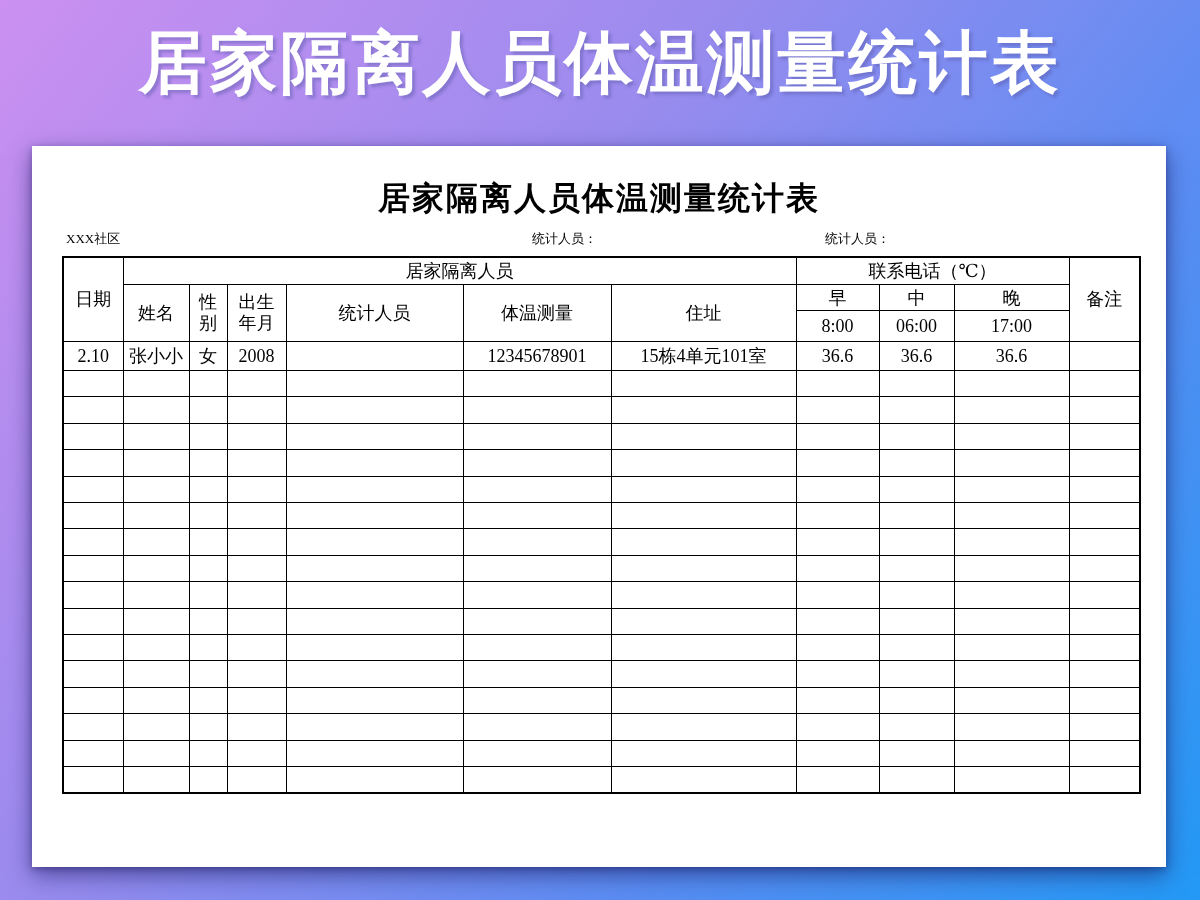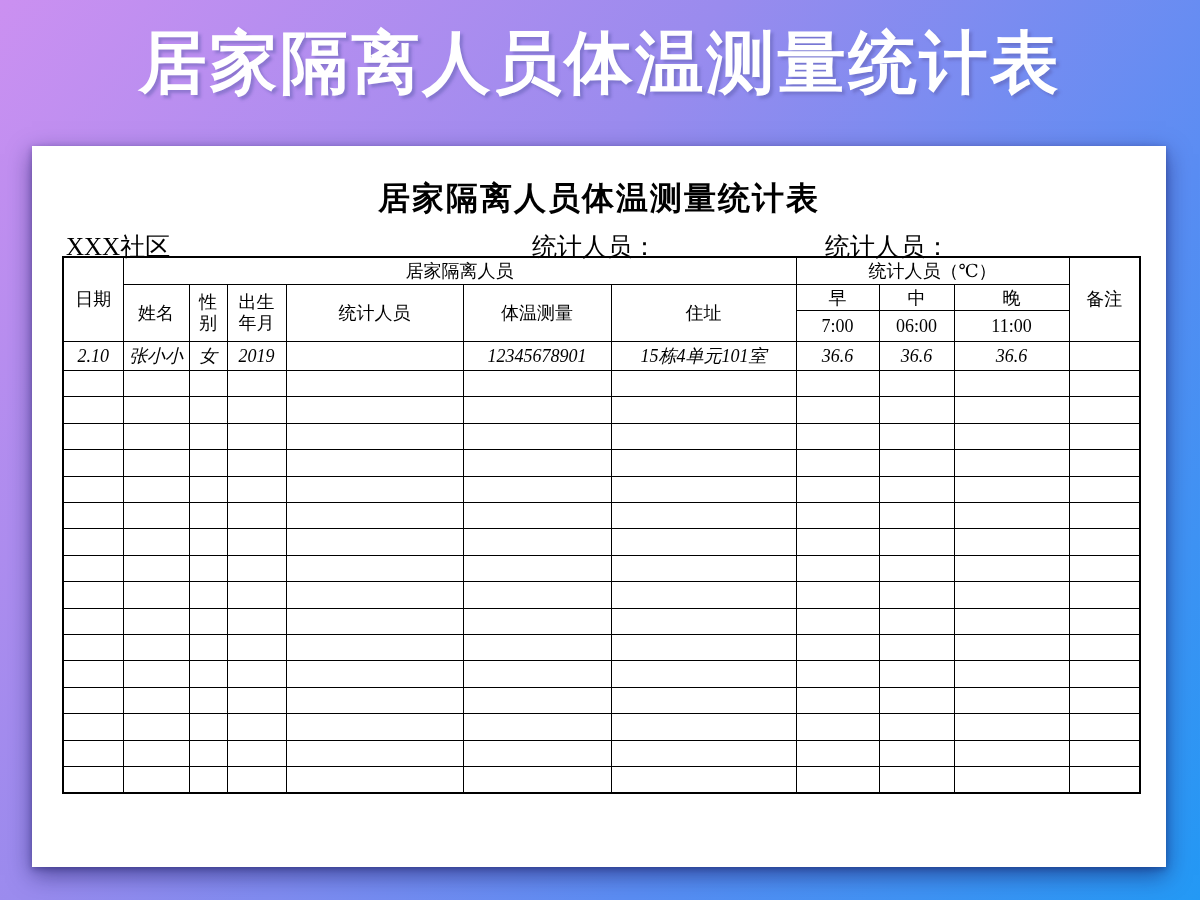--- a/index.html
+++ b/index.html
@@ -35,21 +35,21 @@
     text-align:center;
     font-size:32px;
     font-weight:bold;
     letter-spacing:2px;
     line-height:1.3;
   }
   .info-row {
     position:relative;
     margin:10px 27px 0 30px;
     height:26px;
-    font-size:25px;
+    font-size:13px;
   }
   .info-row span { position:absolute; top:0; white-space:nowrap; }
   .info-community { left:4px; }
   .info-stat { left:470px; }
   .info-date { left:763px; }
   table {
     margin-left:30px;
     width:1077px;
     border-collapse:collapse;
     table-layout:fixed;
@@ -62,21 +62,21 @@
     font-weight:normal;
     font-size:18px;
     padding:0 2px;
     overflow:hidden;
     white-space:nowrap;
   }
   th.stacked { white-space:pre-line; line-height:1.15; }
   tr.hrow1 { height:28px; }
   tr.hrow2 { height:26px; }
   tr.hrow3 { height:31px; }
-  tr.drow  { height:29px;font-style:italic; }
+  tr.drow  { height:29px; }
   tr.erow  { height:26.4px; }
 </style>
 </head>
 <body>
 
 <div class="banner">
   <h1>居家隔离人员体温测量统计表</h1>
 </div>
 
 <div class="sheet">
@@ -99,46 +99,46 @@
         <col style="width:185px">
       <col style="width:83px">
         <col style="width:75px">
         <col style="width:115px">
         <col style="width:71px">
     </colgroup>
     <tbody>
       <tr class="hrow1">
         <th rowspan="3">日期</th>
         <th colspan="6">居家隔离人员</th>
-        <th colspan="3">统计人员（℃）</th>
+        <th colspan="3">联系电话（℃）</th>
         <th rowspan="3">备注</th>
       </tr>
       <tr class="hrow2">
         <th rowspan="2">姓名</th>
         <th rowspan="2" class="stacked">性
 别</th>
         <th rowspan="2" class="stacked">出生
 年月</th>
         <th rowspan="2">统计人员</th>
         <th rowspan="2">体温测量</th>
         <th rowspan="2">住址</th>
         <th>早</th>
         <th>中</th>
         <th>晚</th>
       </tr>
       <tr class="hrow3">
-        <th>7:00</th>
+        <th>8:00</th>
         <th>06:00</th>
-        <th>11:00</th>
+        <th>17:00</th>
       </tr>
       <tr class="drow">
         <td>2.10</td>
         <td>张小小</td>
         <td>女</td>
-        <td>2019</td>
+        <td>2008</td>
         <td></td>
         <td>12345678901</td>
         <td>15栋4单元101室</td>
         <td>36.6</td>
         <td>36.6</td>
         <td>36.6</td>
         <td></td>
       </tr>
 
   <tr class="erow">

